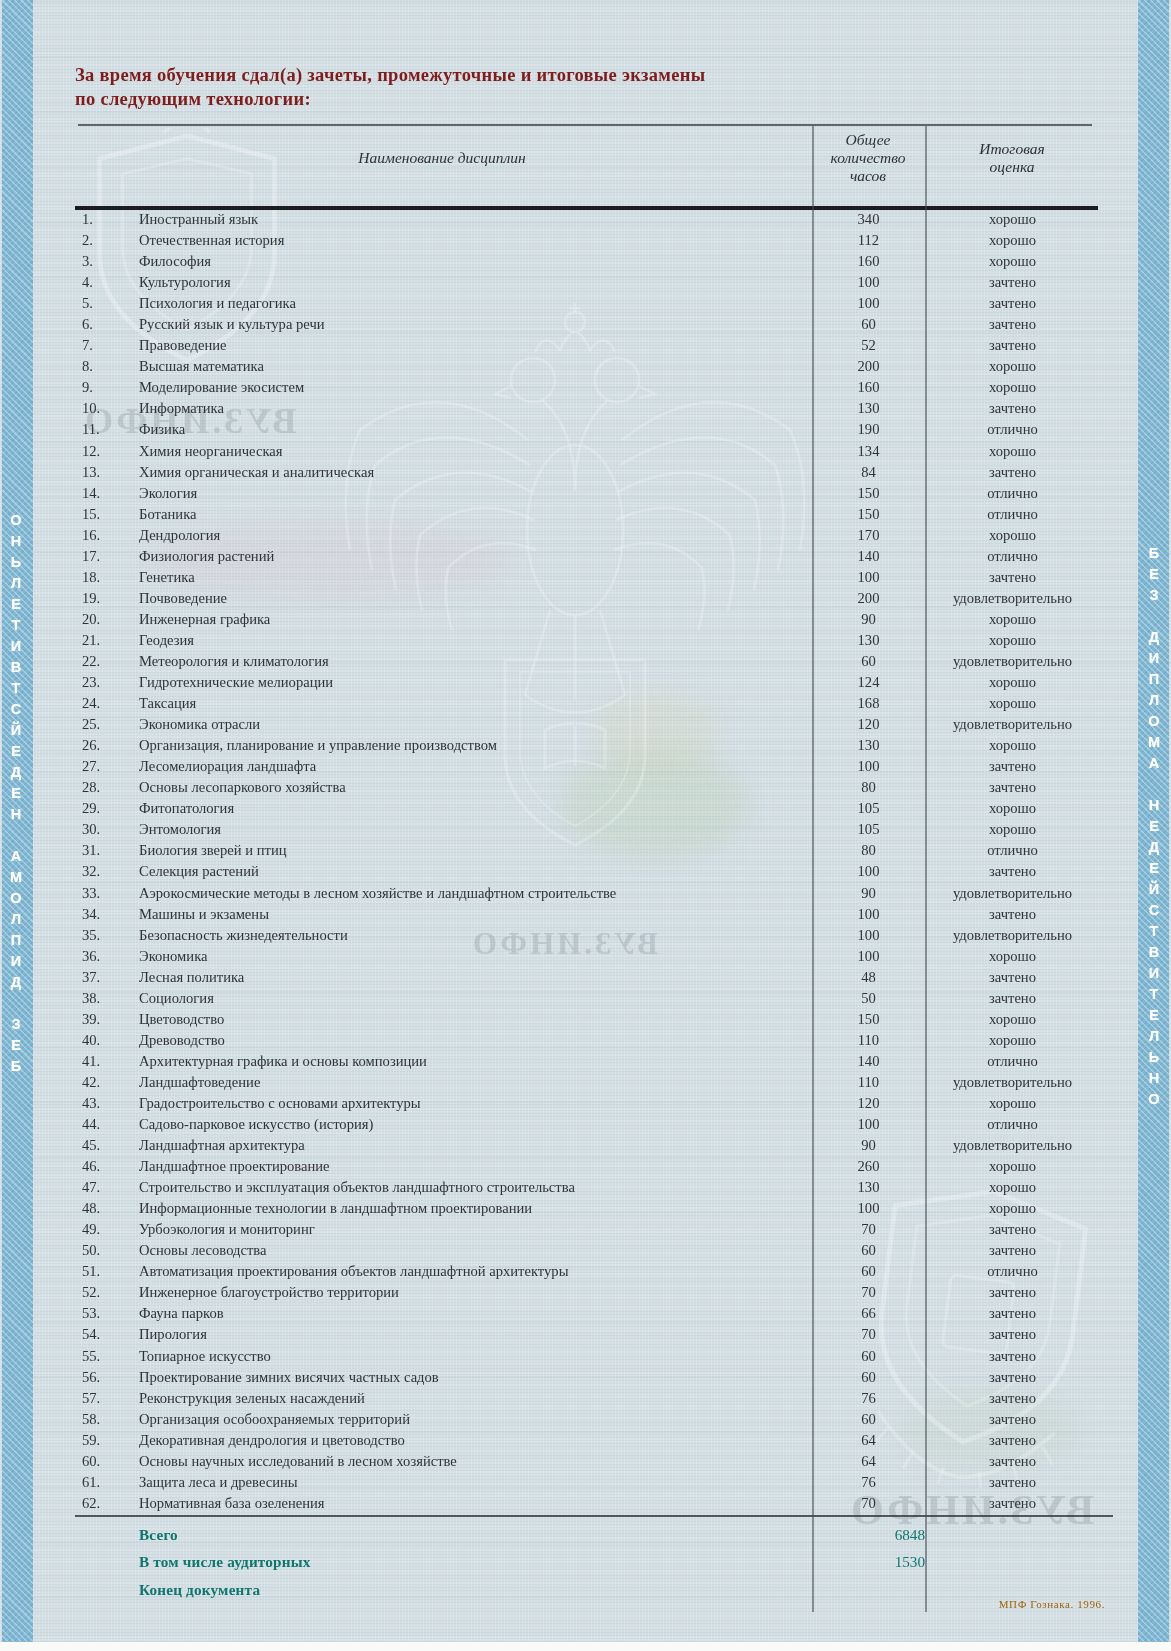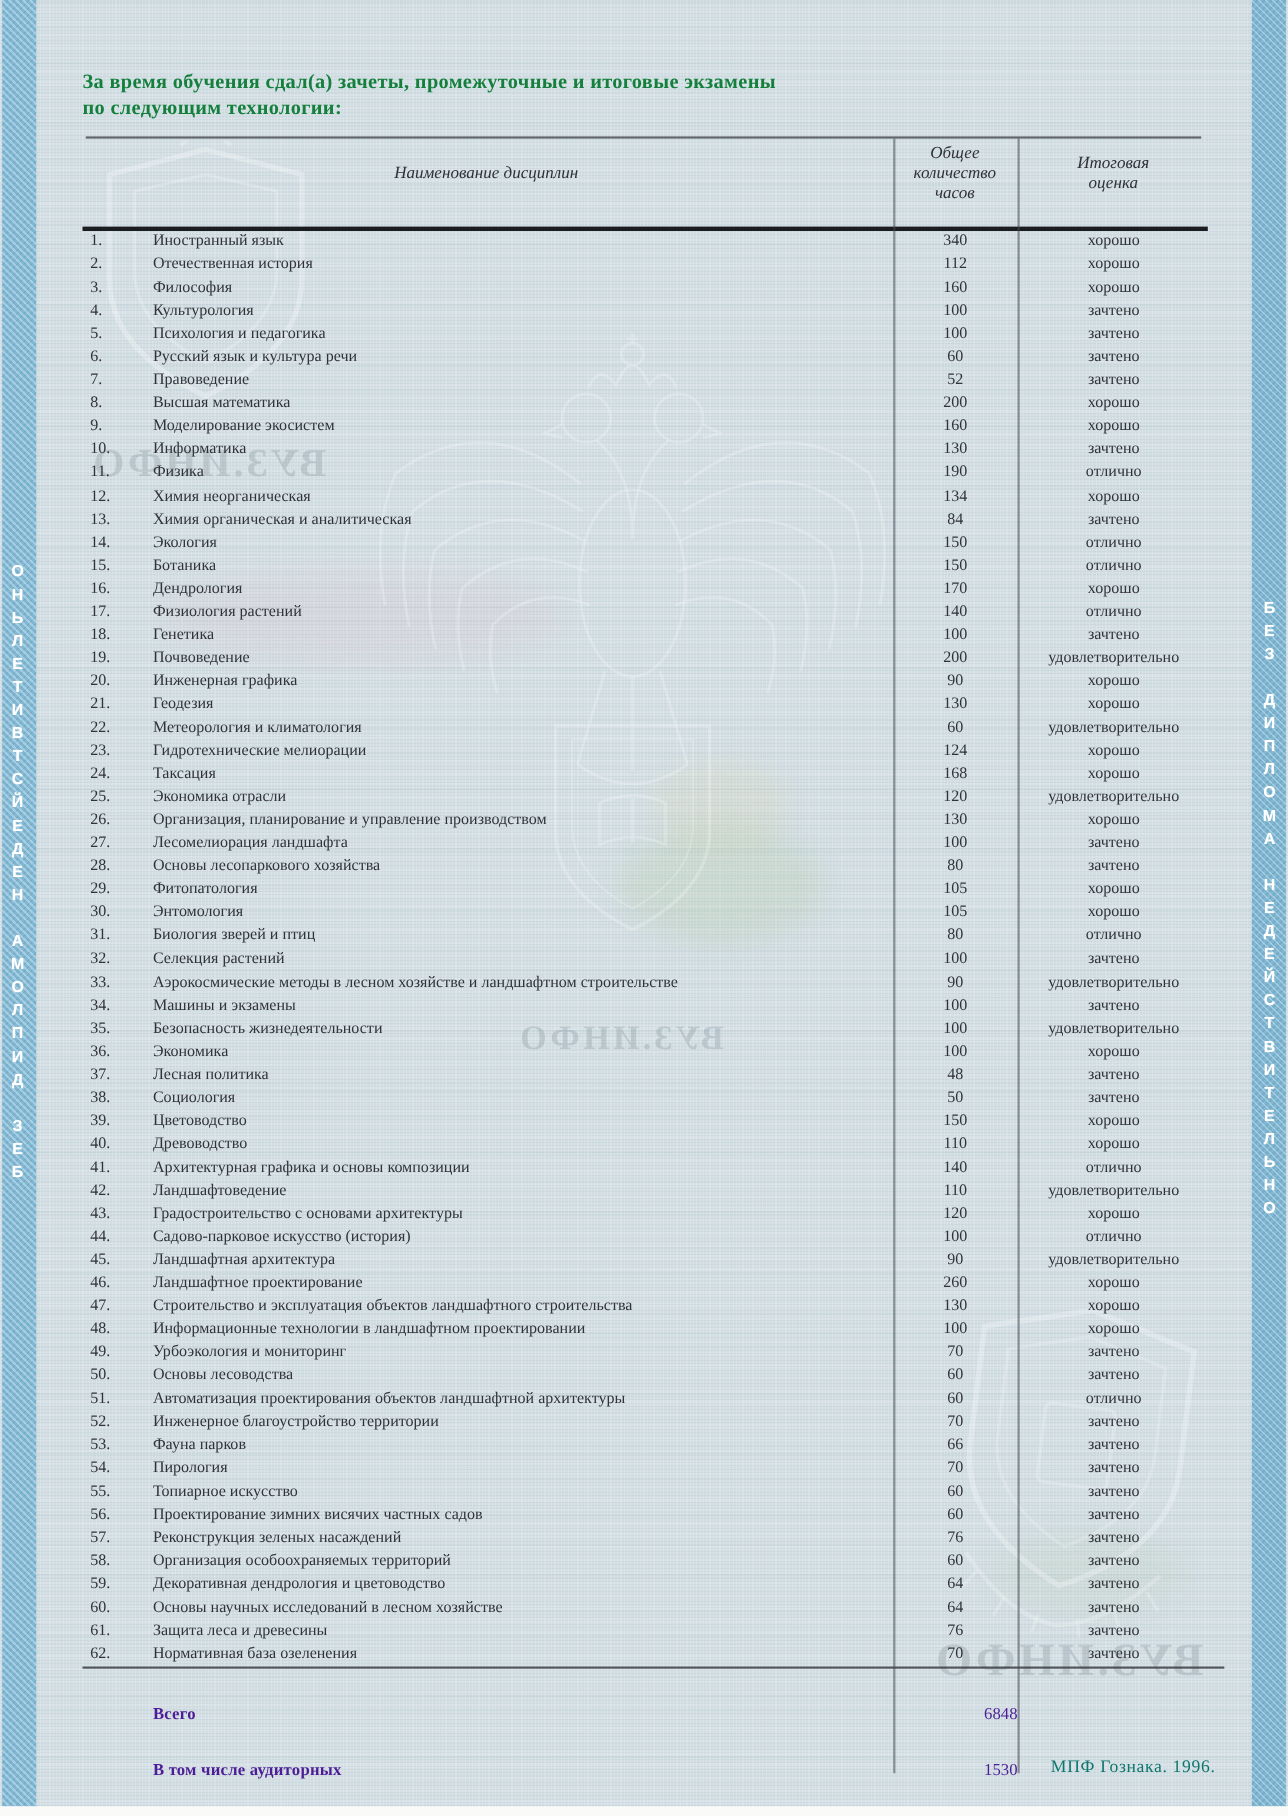--- a/index.html
+++ b/index.html
@@ -47,21 +47,21 @@
   .wm-text{
     font-family:"Liberation Serif", serif;font-weight:bold;
     color:rgba(128,141,152,.30);letter-spacing:3px;
     transform:scaleX(-1);white-space:nowrap;
   }
   .tint{position:absolute;border-radius:50%;filter:blur(12px);pointer-events:none;}
 
   
   .intro{
     position:absolute;left:75px;top:64px;width:760px;
-    font-size:18.5px;font-weight:bold;color:#15803d;
+    font-size:18.5px;font-weight:bold;color:#7f1d1d;
     line-height:23.5px;letter-spacing:.3px;
   }
 
   
   .h-line-top{position:absolute;left:78px;top:124px;width:1014px;height:2px;background:rgba(58,60,66,.75);}
   .h-line-thick{position:absolute;left:75px;top:206px;width:1023px;height:4px;background:#1b1c20;}
   .h-line-bottom{position:absolute;left:75px;top:1515px;width:1038px;height:2px;background:rgba(50,52,58,.8);}
   .v-line{position:absolute;top:126px;width:1.5px;height:1486px;background:rgba(68,72,82,.55);}
   .v-line.v1{left:812px;}
   .v-line.v2{left:925px;}
@@ -82,28 +82,28 @@
     font-size:14.6px;color:#303338;
   }
   .trow span{white-space:nowrap;}
   .c-num{padding-left:7px;}
   .c-hours,.c-grade{text-align:center;}
 
   
   .tfoot{position:absolute;left:75px;top:1521px;width:1025px;}
   .frow{
     display:grid;grid-template-columns:64px 673px 113px 175px;
-    height:27.3px;line-height:27.3px;font-size:15.2px;color:#4c1d95;margin-top:24px;
+    height:27.3px;line-height:27.3px;font-size:15.2px;color:#0f766e;
   }
   .frow .c-name{font-weight:bold;letter-spacing:.2px;}
   .frow .c-hours{text-align:right;font-family:Liberation Serif, serif;}
 
   .printer{
     position:absolute;right:66px;top:1598px;
-    font-size:16px;color:#0f766e;letter-spacing:.6px;
+    font-size:11px;color:#a16207;letter-spacing:.6px;
   }
 </style>
 </head>
 <body>
 
 <div class="doc">
 
   <div class="tint" style="left:150px;top:520px;width:360px;height:80px;background:rgba(224,172,188,.13);"></div>
   <div class="tint" style="left:560px;top:750px;width:190px;height:110px;background:rgba(168,196,138,.18);"></div>
   <div class="tint" style="left:590px;top:690px;width:130px;height:80px;background:rgba(214,203,128,.12);"></div>

